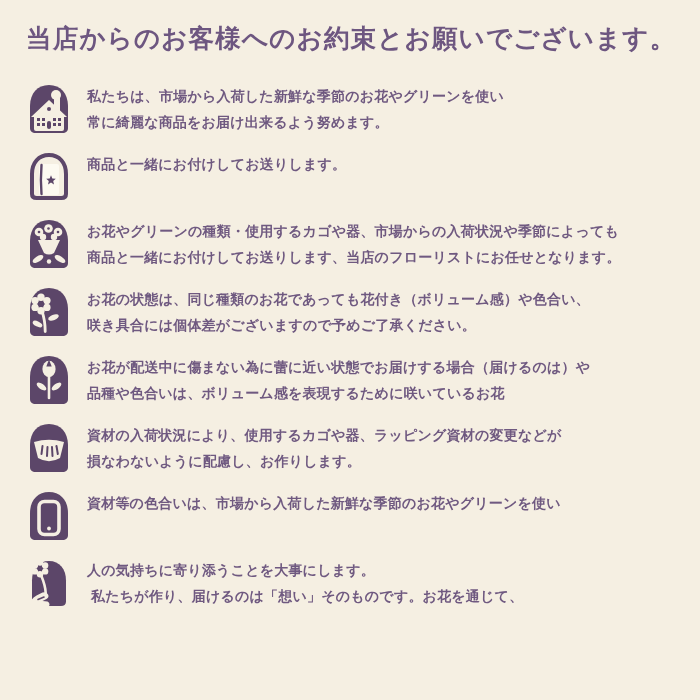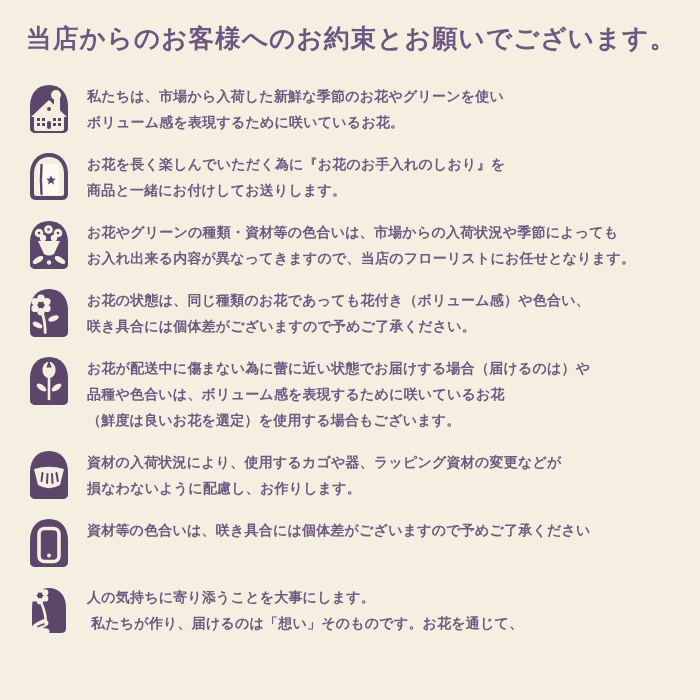--- a/index.html
+++ b/index.html
@@ -48,35 +48,34 @@
           <rect x="11" y="39" width="3" height="3"></rect>
             <rect x="16" y="39" width="3" height="3"></rect>
           <rect x="27" y="39" width="3" height="3"></rect>
             <rect x="32" y="39" width="3" height="3"></rect>
           <rect x="21" y="37" width="4" height="8" rx="2"></rect>
         </g>
       </svg>
     </span>
     <div class="lines">
       <p>私たちは、市場から入荷した新鮮な季節のお花やグリーンを使い</p>
-      <p>ボリューム感を表現するために咲いているお花。</p>
+      <p>常に綺麗な商品をお届け出来るよう努めます。</p>
     </div>
   </div>
 
   <div class="item">
     <span class="icon">
       <svg viewBox="0 0 46 50" aria-hidden="true">
         <path d="M23 3C12.7 3 6 10.6 6 22v20c0 2.8 1.8 4 4.6 4h24.8c2.8 0 4.6-1.2 4.6-4V22C40 10.6 33.3 3 23 3z" fill="none" stroke="#5c4669" stroke-width="4"></path>
         <rect x="13" y="12" width="20" height="31" rx="2" fill="#fdfaf1"></rect>
         <path d="M15.5 13 q-1.2 15 0 29" stroke="#5c4669" stroke-width="2.4" fill="none" stroke-linecap="round"></path>
         <path d="M25 23.2 l1.3 3.2 3.5 .3 -2.6 2.3 .8 3.4 -3 -1.8 -3 1.8 .8 -3.4 -2.6 -2.3 3.5 -.3 z" fill="#5c4669"></path>
       </svg>
     </span>
     <div class="lines">
-      <p>お花を長く楽しんでいただく為に『お花のお手入れのしおり』を</p>
       <p>商品と一緒にお付けしてお送りします。</p>
     </div>
   </div>
 
   <div class="item">
     <span class="icon">
       <svg viewBox="0 0 46 50" aria-hidden="true">
         <path d="M23 1C11.5 1 4 9.5 4 22v22c0 3.3 2.2 5 5.5 5h27c3.3 0 5.5-1.7 5.5-5V22C42 9.5 34.5 1 23 1z" fill="#5c4669"></path>
         <g fill="#f5efe2">
           <circle cx="13" cy="13" r="4.3"></circle>
@@ -90,22 +89,22 @@
           <circle cx="23" cy="42.5" r="2.2"></circle>
         </g>
         <g fill="#5c4669">
           <circle cx="13" cy="13" r="1.3"></circle>
             <circle cx="22.5" cy="9.5" r="1.3"></circle>
             <circle cx="32" cy="13" r="1.3"></circle>
         </g>
       </svg>
     </span>
     <div class="lines">
-      <p>お花やグリーンの種類・資材等の色合いは、市場からの入荷状況や季節によっても</p>
-      <p>お入れ出来る内容が異なってきますので、当店のフローリストにお任せとなります。</p>
+      <p>お花やグリーンの種類・使用するカゴや器、市場からの入荷状況や季節によっても</p>
+      <p>商品と一緒にお付けしてお送りします、当店のフローリストにお任せとなります。</p>
     </div>
   </div>
 
   <div class="item">
     <span class="icon">
       <svg viewBox="0 0 46 50" aria-hidden="true">
         <path d="M23 1C11.5 1 4 9.5 4 22v22c0 3.3 2.2 5 5.5 5h27c3.3 0 5.5-1.7 5.5-5V22C42 9.5 34.5 1 23 1z" fill="#5c4669"></path>
         <g fill="#f5efe2">
           <circle cx="15" cy="10.2" r="3.7"></circle>
             <circle cx="20.9" cy="13.6" r="3.7"></circle>
@@ -133,21 +132,20 @@
         <ellipse cx="23" cy="14" rx="6.6" ry="8.2" fill="#f5efe2"></ellipse>
         <path d="M23 4.5 L20.3 11.5 L25.7 11.5 Z" fill="#5c4669"></path>
         <path d="M23 21 L23 43" stroke="#f5efe2" stroke-width="2.6" stroke-linecap="round"></path>
         <ellipse cx="15.5" cy="31.5" rx="5.6" ry="2.7" transform="rotate(35 15.5 31.5)" fill="#f5efe2"></ellipse>
         <ellipse cx="30.5" cy="31.5" rx="5.6" ry="2.7" transform="rotate(-35 30.5 31.5)" fill="#f5efe2"></ellipse>
       </svg>
     </span>
     <div class="lines">
       <p>お花が配送中に傷まない為に蕾に近い状態でお届けする場合（届けるのは）や</p>
       <p>品種や色合いは、ボリューム感を表現するために咲いているお花</p>
-      <p>（鮮度は良いお花を選定）を使用する場合もございます。</p>
     </div>
   </div>
 
   <div class="item">
     <span class="icon">
       <svg viewBox="0 0 46 50" aria-hidden="true">
         <path d="M23 1C11.5 1 4 9.5 4 22v22c0 3.3 2.2 5 5.5 5h27c3.3 0 5.5-1.7 5.5-5V22C42 9.5 34.5 1 23 1z" fill="#5c4669"></path>
         <path d="M8 19 Q23 14.5 38 19 L34 35 Q23 41.5 12 35 Z" fill="#f5efe2"></path>
         <g stroke="#5c4669" stroke-width="2" stroke-linecap="round">
           <path d="M16.5 23 L15.5 31"></path>
@@ -165,21 +163,21 @@
 
   <div class="item">
     <span class="icon">
       <svg viewBox="0 0 46 50" aria-hidden="true">
         <path d="M23 1C11.5 1 4 9.5 4 22v22c0 3.3 2.2 5 5.5 5h27c3.3 0 5.5-1.7 5.5-5V22C42 9.5 34.5 1 23 1z" fill="#5c4669"></path>
         <rect x="13" y="10.5" width="20" height="33" rx="5.5" fill="none" stroke="#f5efe2" stroke-width="3.6"></rect>
         <circle cx="23" cy="37.5" r="1.9" fill="#f5efe2"></circle>
       </svg>
     </span>
     <div class="lines">
-      <p>資材等の色合いは、咲き具合には個体差がございますので予めご了承ください</p>
+      <p>資材等の色合いは、市場から入荷した新鮮な季節のお花やグリーンを使い</p>
     </div>
   </div>
 
   <div class="item">
     <span class="icon">
       <svg viewBox="0 0 46 50" aria-hidden="true">
         <path d="M23 3C12.5 3 6 11 6 22.5v21c0 3 2 4.5 5 4.5h24c3 0 5-1.5 5-4.5v-21C40 11 33.5 3 23 3z" fill="#5c4669"></path>
         <g fill="#f5efe2">
           <circle cx="14" cy="4.6" r="3.2"></circle>
             <circle cx="19.1" cy="7.5" r="3.2"></circle>

